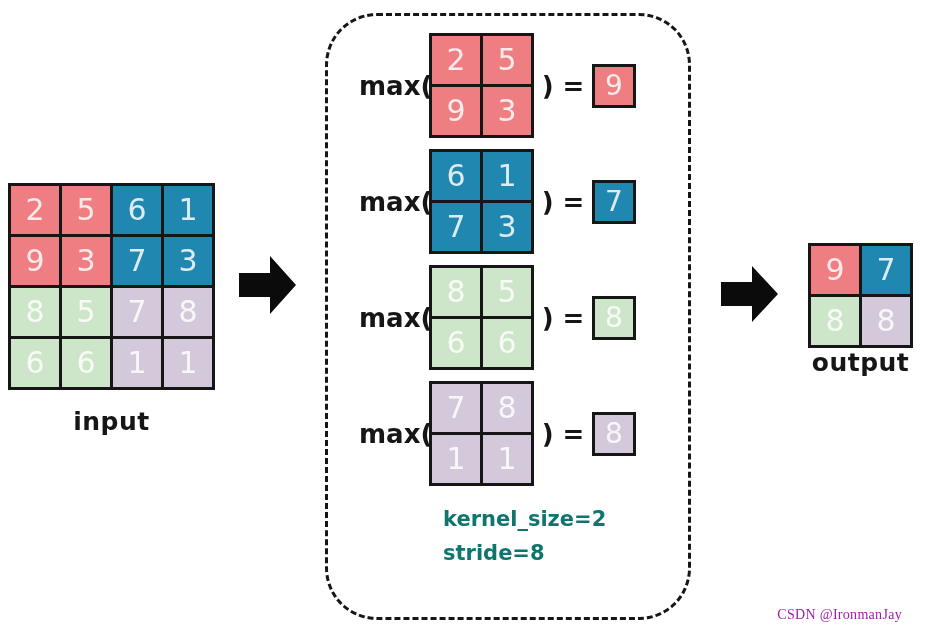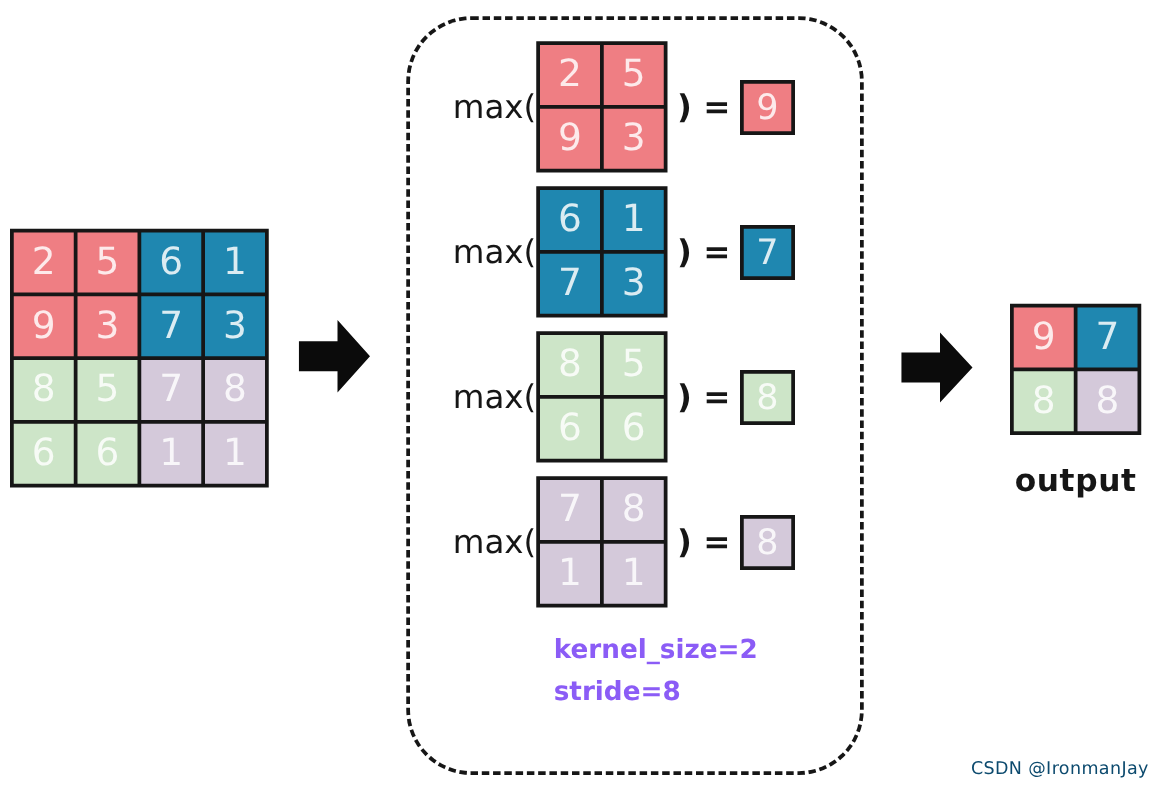--- a/index.html
+++ b/index.html
@@ -29,36 +29,36 @@
   #arrow-2 { position:absolute; left:721px; top:263px; }
   #pooling-box {
     position:absolute; left:325px; top:13px; width:366px; height:607px;
     border:3px dashed #161616; border-radius:52px;
   }
   #ops {
     position:absolute; left:0; top:17px; right:0;
     display:flex; flex-direction:column; gap:11px;
   }
   .op-row { display:flex; align-items:center; height:105px; padding-left:31px; }
-  .op-fn  { font-weight:normal; font-size:26px; width:70px; text-align:right; white-space:nowrap; }
+  .op-fn  { font-weight:bold; font-size:26px; width:70px; text-align:right; white-space:nowrap; }
   .op-eq  { font-weight:bold; font-size:26px; width:58px; text-align:center; white-space:nowrap; }
   .result-box {
     width:44px; height:44px; border:3px solid #161616;
     display:flex; align-items:center; justify-content:center;
     font-size:28px; color:rgba(255,255,255,0.84); line-height:1;
   }
   #params {
     position:absolute; left:115px; top:486px;
-    font-weight:bold; font-size:21px; line-height:34px; color:#8b5cf6;
+    font-weight:bold; font-size:21px; line-height:34px; color:#0f766e;
   }
   #output-section { position:absolute; left:808px; top:243px; width:105px; }
-  #output-section .grid-label { margin-top:22px; }
+  #output-section .grid-label { }
   #watermark {
-    position:absolute; right:6px; top:607px;
-    font-size:14px; color:#0c4a6e; letter-spacing:0.3px;
+    position:absolute; right:23px; top:607px;
+    font-size:14px; color:#a21caf; letter-spacing:0.3px;font-family:Liberation Serif, serif;
   }
   .arrow-svg polygon { fill:#0b0b0b; }
 </style>
 </head>
 <body>
 
 <div class="stage">
 
   <div id="input-section">
     <div class="grid grid-4" id="input-grid">
@@ -72,20 +72,21 @@
         <div class="cell" style="background: rgb(31, 135, 176);">3</div>
         <div class="cell" style="background: rgb(205, 229, 200);">8</div>
         <div class="cell" style="background: rgb(205, 229, 200);">5</div>
         <div class="cell" style="background: rgb(212, 201, 218);">7</div>
         <div class="cell" style="background: rgb(212, 201, 218);">8</div>
         <div class="cell" style="background: rgb(205, 229, 200);">6</div>
         <div class="cell" style="background: rgb(205, 229, 200);">6</div>
         <div class="cell" style="background: rgb(212, 201, 218);">1</div>
         <div class="cell" style="background: rgb(212, 201, 218);">1</div>
       </div>
+    <div class="grid-label">input</div>
   </div>
 
   <svg id="arrow-1" class="arrow-svg" width="58" height="64" viewBox="0 0 58 64">
     <polygon points="0,20 31,20 31,3 57,32 31,61 31,44 0,44"></polygon>
   </svg>
 
   <div id="pooling-box">
     <div id="ops">
   <div class="op-row">
     <span class="op-fn">max(</span>

